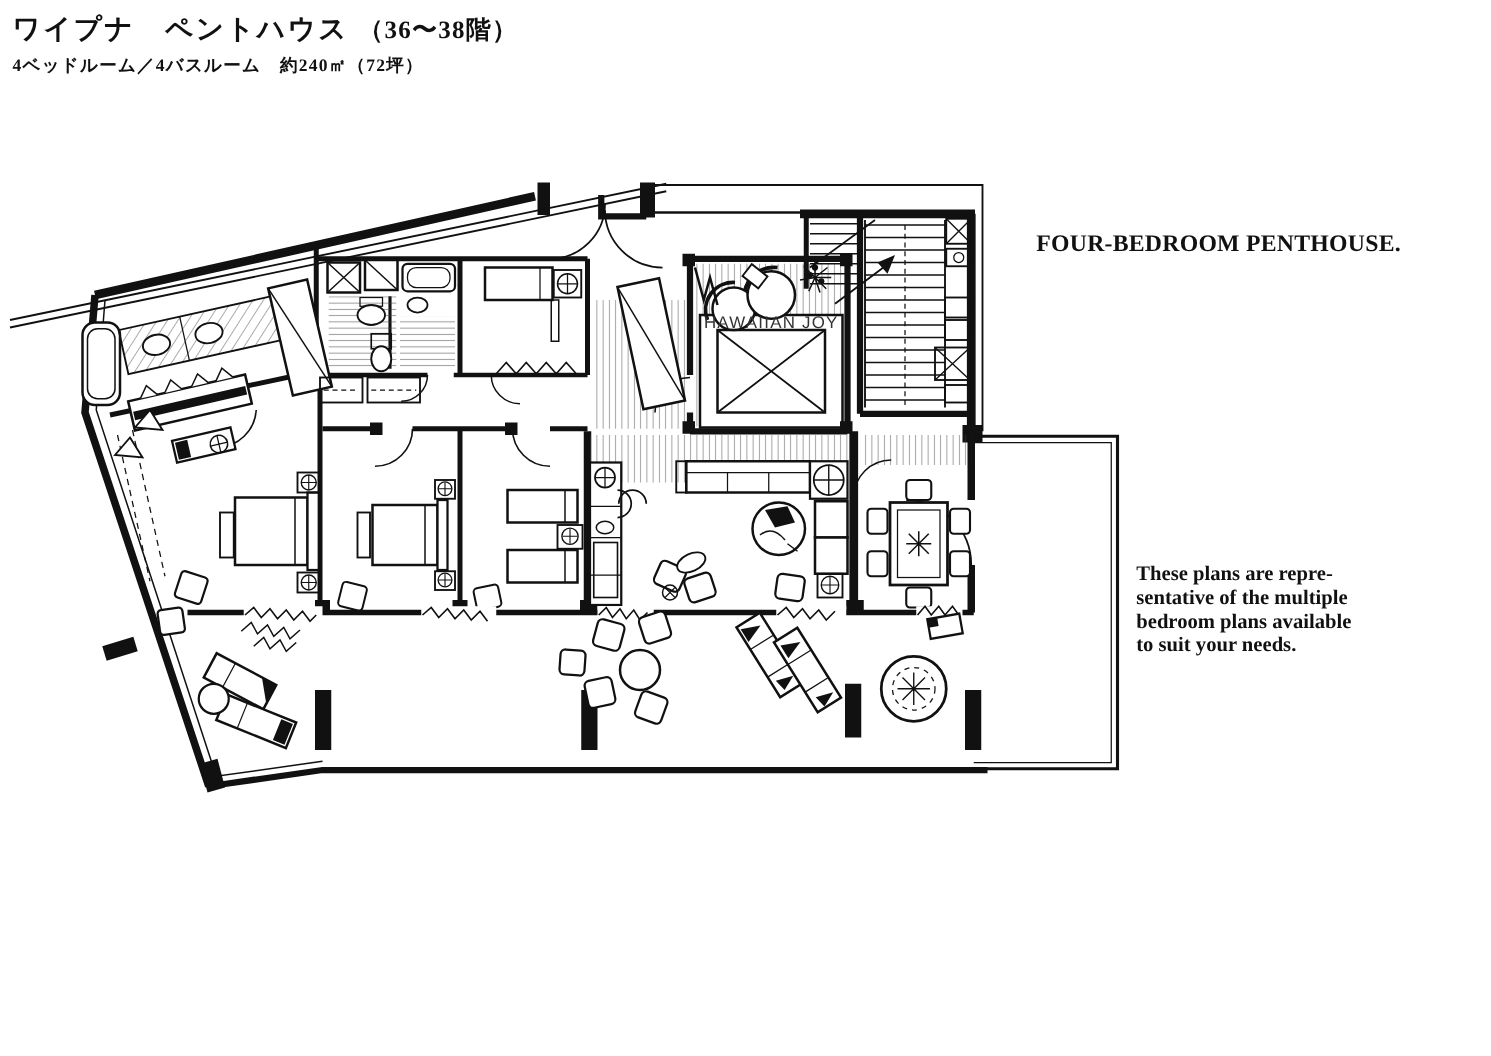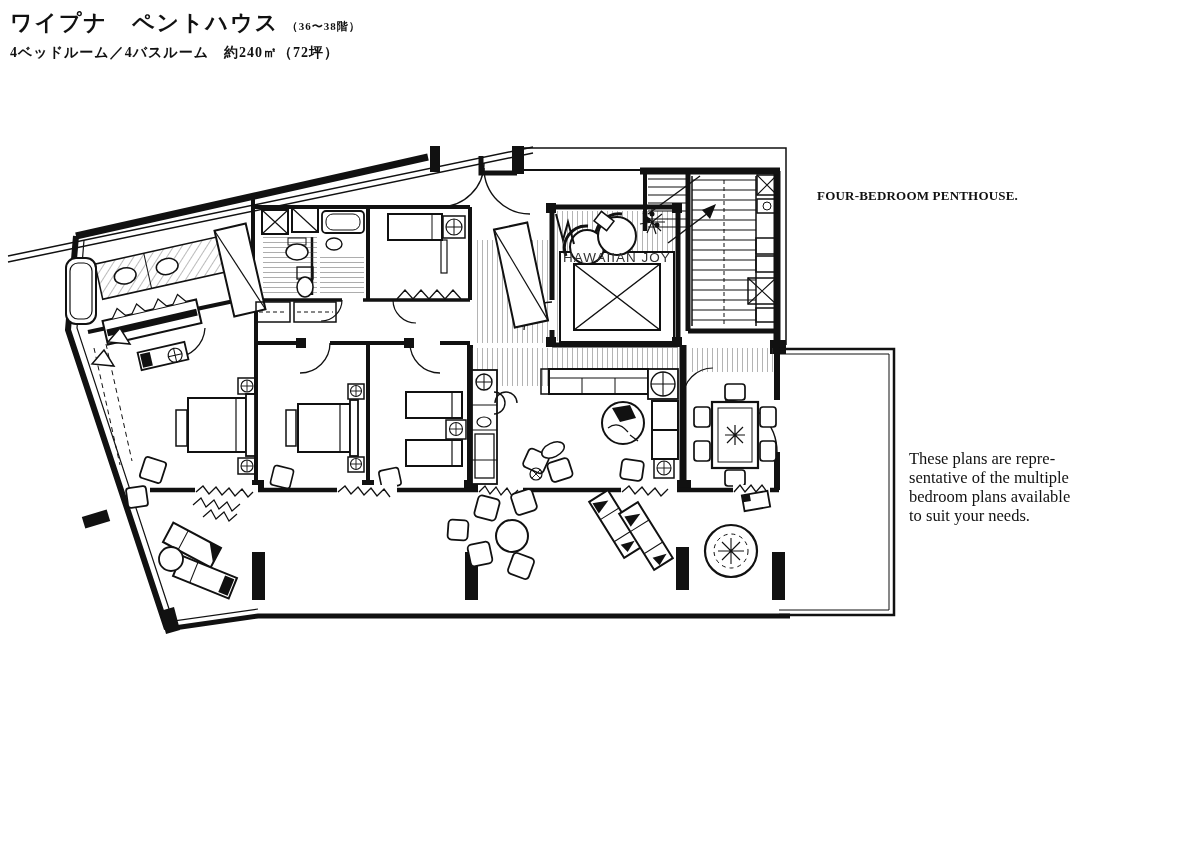--- a/index.html
+++ b/index.html
@@ -5,34 +5,34 @@
   html,body{margin:0;padding:0;}
   body{
     width:1193px;height:845px;position:relative;background:#ffffff;
     font-family:"Liberation Serif","DejaVu Serif",serif;color:#111;
     overflow:hidden;
   }
   .jp-title{
     position:absolute;left:10px;top:8px;
     font-size:22px;font-weight:700;letter-spacing:2px;white-space:nowrap;
   }
-  .jp-title .floors{font-size:11px;font-weight:700;letter-spacing:1px;}
+  .jp-title .floors{font-size:20px;font-weight:700;letter-spacing:1px;}
   .jp-sub{
     position:absolute;left:10px;top:44px;
     font-size:14px;font-weight:700;letter-spacing:1px;white-space:nowrap;
   }
   .desc{
     position:absolute;left:817px;top:186px;width:372px;
     font-size:16.5px;font-weight:700;line-height:19.5px;
   }
-  .desc .desc-heading{font-size:13px;letter-spacing:.2px;margin:0 0 1px 0;}
+  .desc .desc-heading{font-size:19px;letter-spacing:.2px;margin:0 0 1px 12px;}
   .desc .desc-body{white-space:pre-line;}
   .note{
     position:absolute;left:909px;top:449px;width:230px;
-    font-size:16.5px;font-weight:400;line-height:19px;white-space:pre-line;
+    font-size:16.5px;font-weight:700;line-height:19px;white-space:pre-line;
   }
   .plan-wrap{position:absolute;left:0;top:0;width:1193px;height:678px;}
   svg text.spa-text{
     font-family:"Liberation Sans","DejaVu Sans",sans-serif;
     font-size:13.5px;letter-spacing:1px;fill:#333;
   }
 </style>
 </head>
 <body>
 

